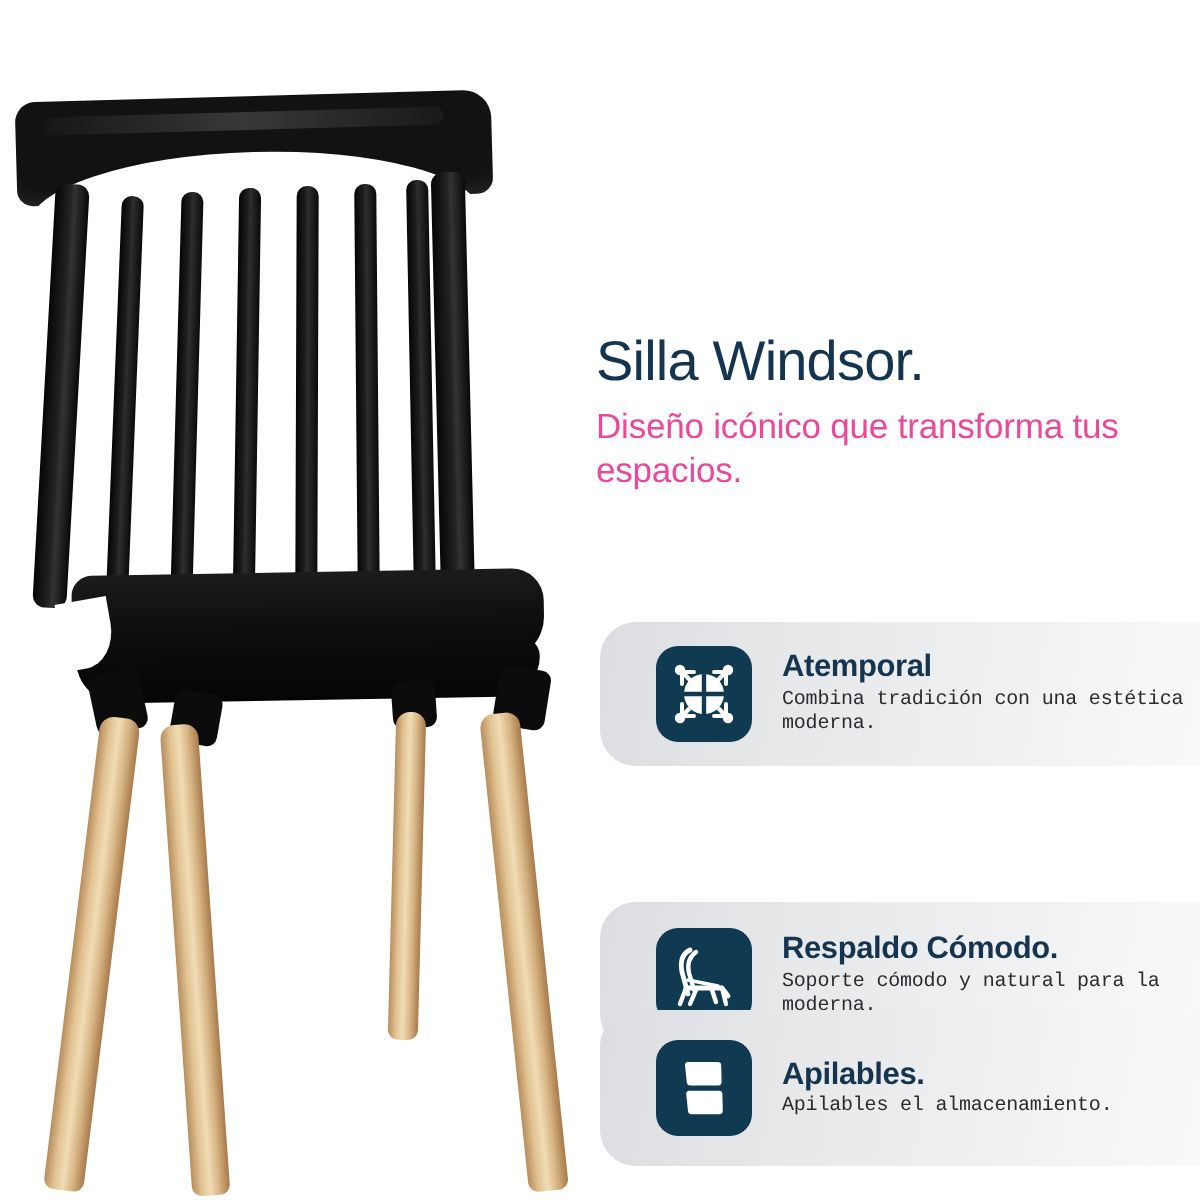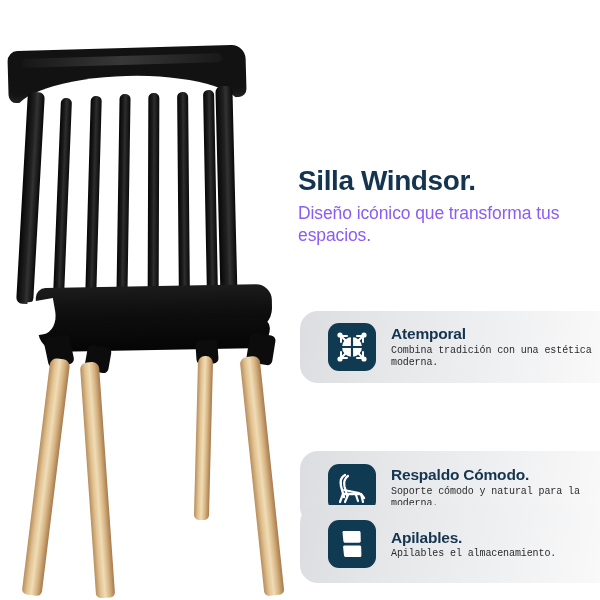--- a/index.html
+++ b/index.html
@@ -130,30 +130,30 @@
   
   #headline-block {
     position: absolute;
     left: 298px;
     top: 166px;
     width: 296px;
   }
   #headline-title {
     margin: 0;
     font-size: 28px;
-    font-weight: 700;
+    font-weight: 400;
     letter-spacing: -0.4px;
     color: #14344f;
     line-height: 1.1;
   }
   #headline-sub {
     margin: 5px 0 0 0;
     font-size: 17.5px;
     font-weight: 400;
-    color: #8b5cf6;
+    color: #ec4899;
     line-height: 1.28;
     letter-spacing: -0.1px;
   }
 
   
   .card {
     position: absolute;
     left: 300px;
     width: 340px;
     display: flex;

